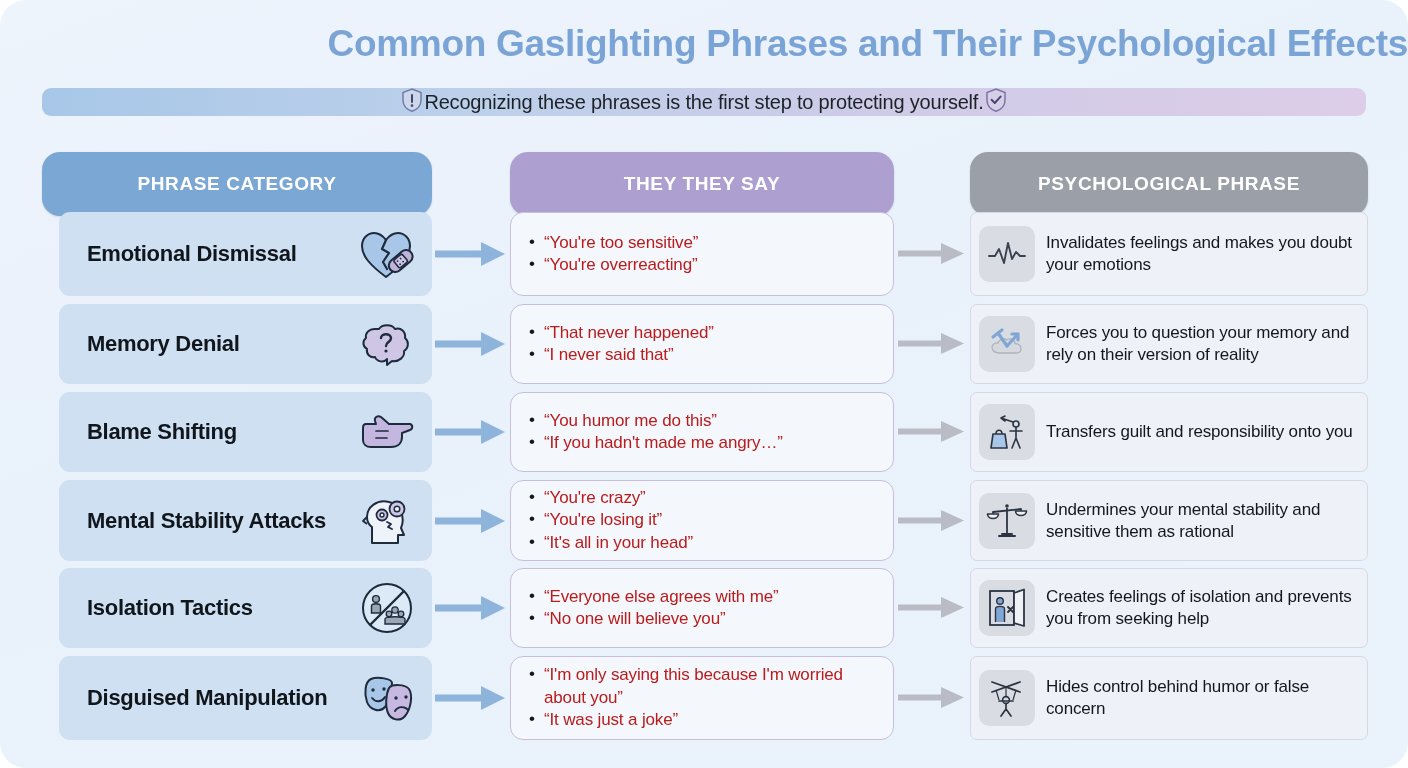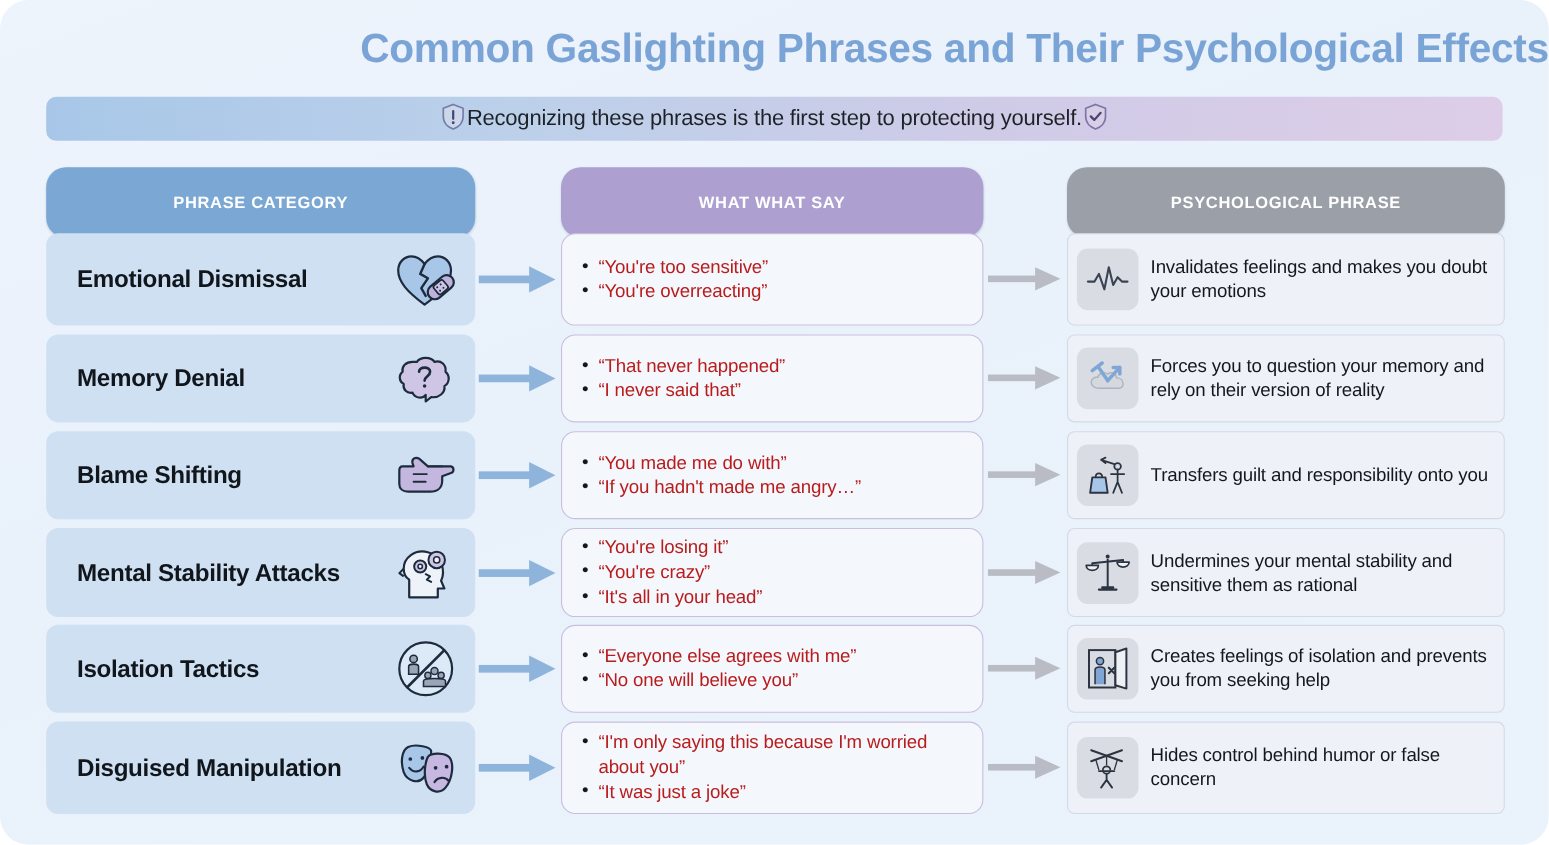--- a/index.html
+++ b/index.html
@@ -25,21 +25,21 @@
     color: #7ba4d6;
     letter-spacing: -0.3px;
     padding-top: 24px;
     line-height: 1.1;
   }
 
   
   .subtitle-banner {
     position: absolute;
     left: 42px; right: 42px; top: 88px;
-    height: 40px;
+    height: 28px;
     border-radius: 9px;
     background: linear-gradient(90deg, #a8c7e8 0%, #bcd0ea 32%, #cfcbe7 65%, #ddcde8 100%);
     display: flex; align-items: center; justify-content: center;
   }
   .subtitle-text {
     font-size: 20px;
     color: #1d2228;
     letter-spacing: -0.2px;
   }
   .shield { flex: 0 0 auto; }
@@ -52,21 +52,21 @@
     grid-template-columns: 390px 78px 384px 76px 398px;
     column-gap: 0;
   }
 
   
   .col-head {
     height: 64px;
     border-radius: 18px;
     display: flex; align-items: center; justify-content: center;
     color: #ffffff;
-    font-size: 15px;
+    font-size: 19px;
     font-weight: bold;
     letter-spacing: 0.6px;
     box-shadow: 0 1px 2px rgba(40,60,90,0.16);
   }
   .col-head.cat  { background: #7ba7d4; }
   .col-head.say  { background: #ada0d1; }
   .col-head.eff  { background: #9ba0a8; }
   .head-spacer { }
 
   
@@ -88,20 +88,21 @@
   .row.r4 { height: 80px; }
   .row.r5 { height: 80px; }
   .row.r6 { height: 84px; }
 
   
   .cat-cell {
     background: #cfe0f2;
     border-radius: 11px;
     display: flex; align-items: center; justify-content: space-between;
     padding: 0 14px 0 28px;
+    margin-left: 17px;
   }
   .cat-label {
     font-size: 22px;
     font-weight: bold;
     color: #11161c;
     letter-spacing: -0.3px;
     line-height: 1.15;
   }
   .cat-icon { flex: 0 0 auto; width: 62px; height: 62px; display: flex; align-items: center; justify-content: center; }
 
@@ -174,21 +175,21 @@
       <svg width="24" height="26" viewBox="0 0 24 26">
         <path d="M12 2 L21 5.5 V13 C21 19 16.5 22.8 12 24.3 C7.5 22.8 3 19 3 13 V5.5 Z" fill="#d7cfe7" stroke="#7e74a3" stroke-width="1.5"></path>
         <path d="M7.6 12.8 L10.8 16 L16.6 9.6" fill="none" stroke="#4d4470" stroke-width="2" stroke-linecap="round" stroke-linejoin="round"></path>
       </svg>
     </span>
   </div>
 
   <div class="grid">
     <div class="col-head cat">PHRASE CATEGORY</div>
     <div class="head-spacer"></div>
-    <div class="col-head say">WHAT WHAT SAY</div>
+    <div class="col-head say">THEY THEY SAY</div>
     <div class="head-spacer"></div>
     <div class="col-head eff">PSYCHOLOGICAL PHRASE</div>
   </div>
 
   <div class="rows">
 
     <div class="row r1">
       <div class="cat-cell">
         <span class="cat-label">Emotional Dismissal</span>
         <span class="cat-icon">
@@ -289,21 +290,21 @@
         </span>
       </div>
       <div class="arrow-cell">
         <svg width="72" height="30" viewBox="0 0 72 30">
           <rect x="0" y="11.5" width="50" height="7" fill="#8fb4dc"></rect>
           <polygon points="46,3 70,15 46,27" fill="#8fb4dc"></polygon>
         </svg>
       </div>
       <div class="say-cell">
         <ul class="say-list">
-          <li>“You made me do with”</li>
+          <li>“You humor me do this”</li>
           <li>“If you hadn't made me angry…”</li>
         </ul>
       </div>
       <div class="arrow-cell">
         <svg width="68" height="26" viewBox="0 0 68 26">
           <rect x="0" y="9.5" width="46" height="6" fill="#b9bcc4"></rect>
           <polygon points="43,2 66,12.5 43,23" fill="#b9bcc4"></polygon>
         </svg>
       </div>
       <div class="eff-cell">
@@ -336,22 +337,22 @@
         </span>
       </div>
       <div class="arrow-cell">
         <svg width="72" height="30" viewBox="0 0 72 30">
           <rect x="0" y="11.5" width="50" height="7" fill="#8fb4dc"></rect>
           <polygon points="46,3 70,15 46,27" fill="#8fb4dc"></polygon>
         </svg>
       </div>
       <div class="say-cell">
         <ul class="say-list">
+          <li>“You're crazy”</li>
           <li>“You're losing it”</li>
-          <li>“You're crazy”</li>
           <li>“It's all in your head”</li>
         </ul>
       </div>
       <div class="arrow-cell">
         <svg width="68" height="26" viewBox="0 0 68 26">
           <rect x="0" y="9.5" width="46" height="6" fill="#b9bcc4"></rect>
           <polygon points="43,2 66,12.5 43,23" fill="#b9bcc4"></polygon>
         </svg>
       </div>
       <div class="eff-cell">

